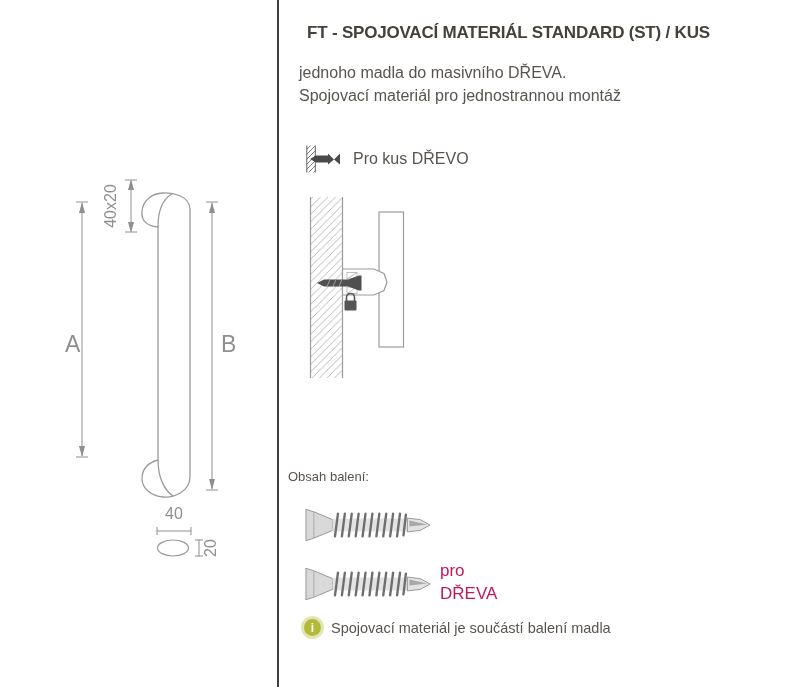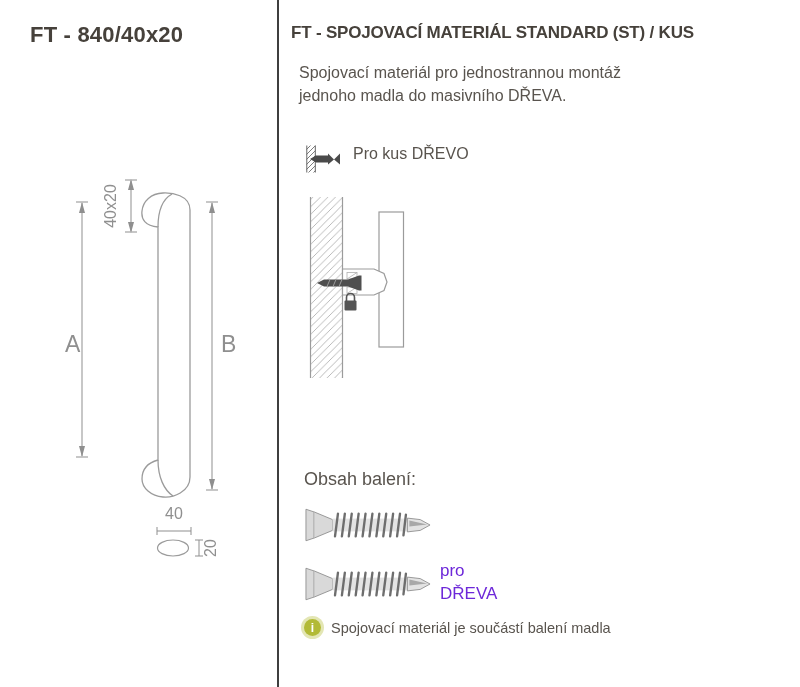--- a/index.html
+++ b/index.html
@@ -22,56 +22,57 @@
     position: absolute;
     left: 30px; top: 18px;
     font-size: 22px;
     font-weight: bold;
     color: #46413b;
     line-height: 33px;
     letter-spacing: 0.2px;
   }
   .section-heading {
     position: absolute;
-    left: 291px; top: 23px;
+    left: 307px; top: 23px;
     font-size: 17px;
     font-weight: bold;
     color: #46413b;
     letter-spacing: -0.2px;
     white-space: nowrap;
   }
   .description {
     position: absolute;
     left: 299px; top: 61px;
     font-size: 16px;
     color: #59544e;
     line-height: 23px;
   }
   .usage-row {
     position: absolute;
     left: 306px; top: 145px;
     display: flex;
+    align-items: center;
     gap: 9px;
   }
   .usage-label { font-size: 16px; color: #59544e; }
   .drawing-svg { position: absolute; left: 30px; top: 168px; }
   .diagram-svg { position: absolute; left: 300px; top: 190px; }
   .package-heading {
     position: absolute;
-    left: 304px; top: 469px;
-    font-size: 18px;
+    left: 288px; top: 469px;
+    font-size: 13px;
     color: #59544e;
   }
   .screw-1 { position: absolute; left: 303px; top: 504px; }
   .screw-2 { position: absolute; left: 303px; top: 562px; }
   .screw-note {
     position: absolute;
     left: 440px; top: 559px;
     font-size: 17px;
-    color: #6d28d9;
+    color: #be185d;
     line-height: 23px;
   }
   .footer-row {
     position: absolute;
     left: 304px; top: 619px;
     display: flex;
     align-items: center;
     gap: 10px;
   }
   .info-icon {
@@ -91,21 +92,20 @@
   svg text { font-family: "Liberation Sans", sans-serif; fill: #8f8f8f; }
 </style>
 </head>
 <body>
 
 <div class="page">
 
   <div class="divider"></div>
 
   <div class="product-title">
-    <div>FT - 840/40x20</div>
   </div>
 
   <svg class="drawing-svg" width="210" height="400" viewBox="30 168 210 400">
 
     <g stroke="#9b9b9b" stroke-width="1.3" fill="none">
       <path fill="#ffffff" d="M 158,227
         C 145,226 141,219 142,211
         C 143,201 151,193.5 163,193
         C 172,192.6 190,195 190,210
         L 190,477
@@ -157,22 +157,22 @@
       <line x1="199" y1="540" x2="199" y2="556"></line>
       <line x1="195" y1="540" x2="203" y2="540"></line>
       <line x1="195" y1="556" x2="203" y2="556"></line>
     </g>
     <text transform="translate(216,548) rotate(-90)" text-anchor="middle" font-size="16">20</text>
   </svg>
 
   <div class="section-heading">FT - SPOJOVACÍ MATERIÁL STANDARD (ST) / KUS</div>
 
   <div class="description">
+    <div>jednoho madla do masivního DŘEVA.</div>
     <div>Spojovací materiál pro jednostrannou montáž</div>
-    <div>jednoho madla do masivního DŘEVA.</div>
   </div>
 
   <div class="usage-row">
     <svg width="38" height="28" viewBox="0 0 38 28">
       <defs>
         <pattern id="hatch-icon" width="5" height="5" patternUnits="userSpaceOnUse">
           <path d="M0,5 L5,0" stroke="#7d7d7d" stroke-width="1"></path>
         </pattern>
       </defs>
       <rect x="0.5" y="0.5" width="9" height="27" fill="url(#hatch-icon)"></rect>

